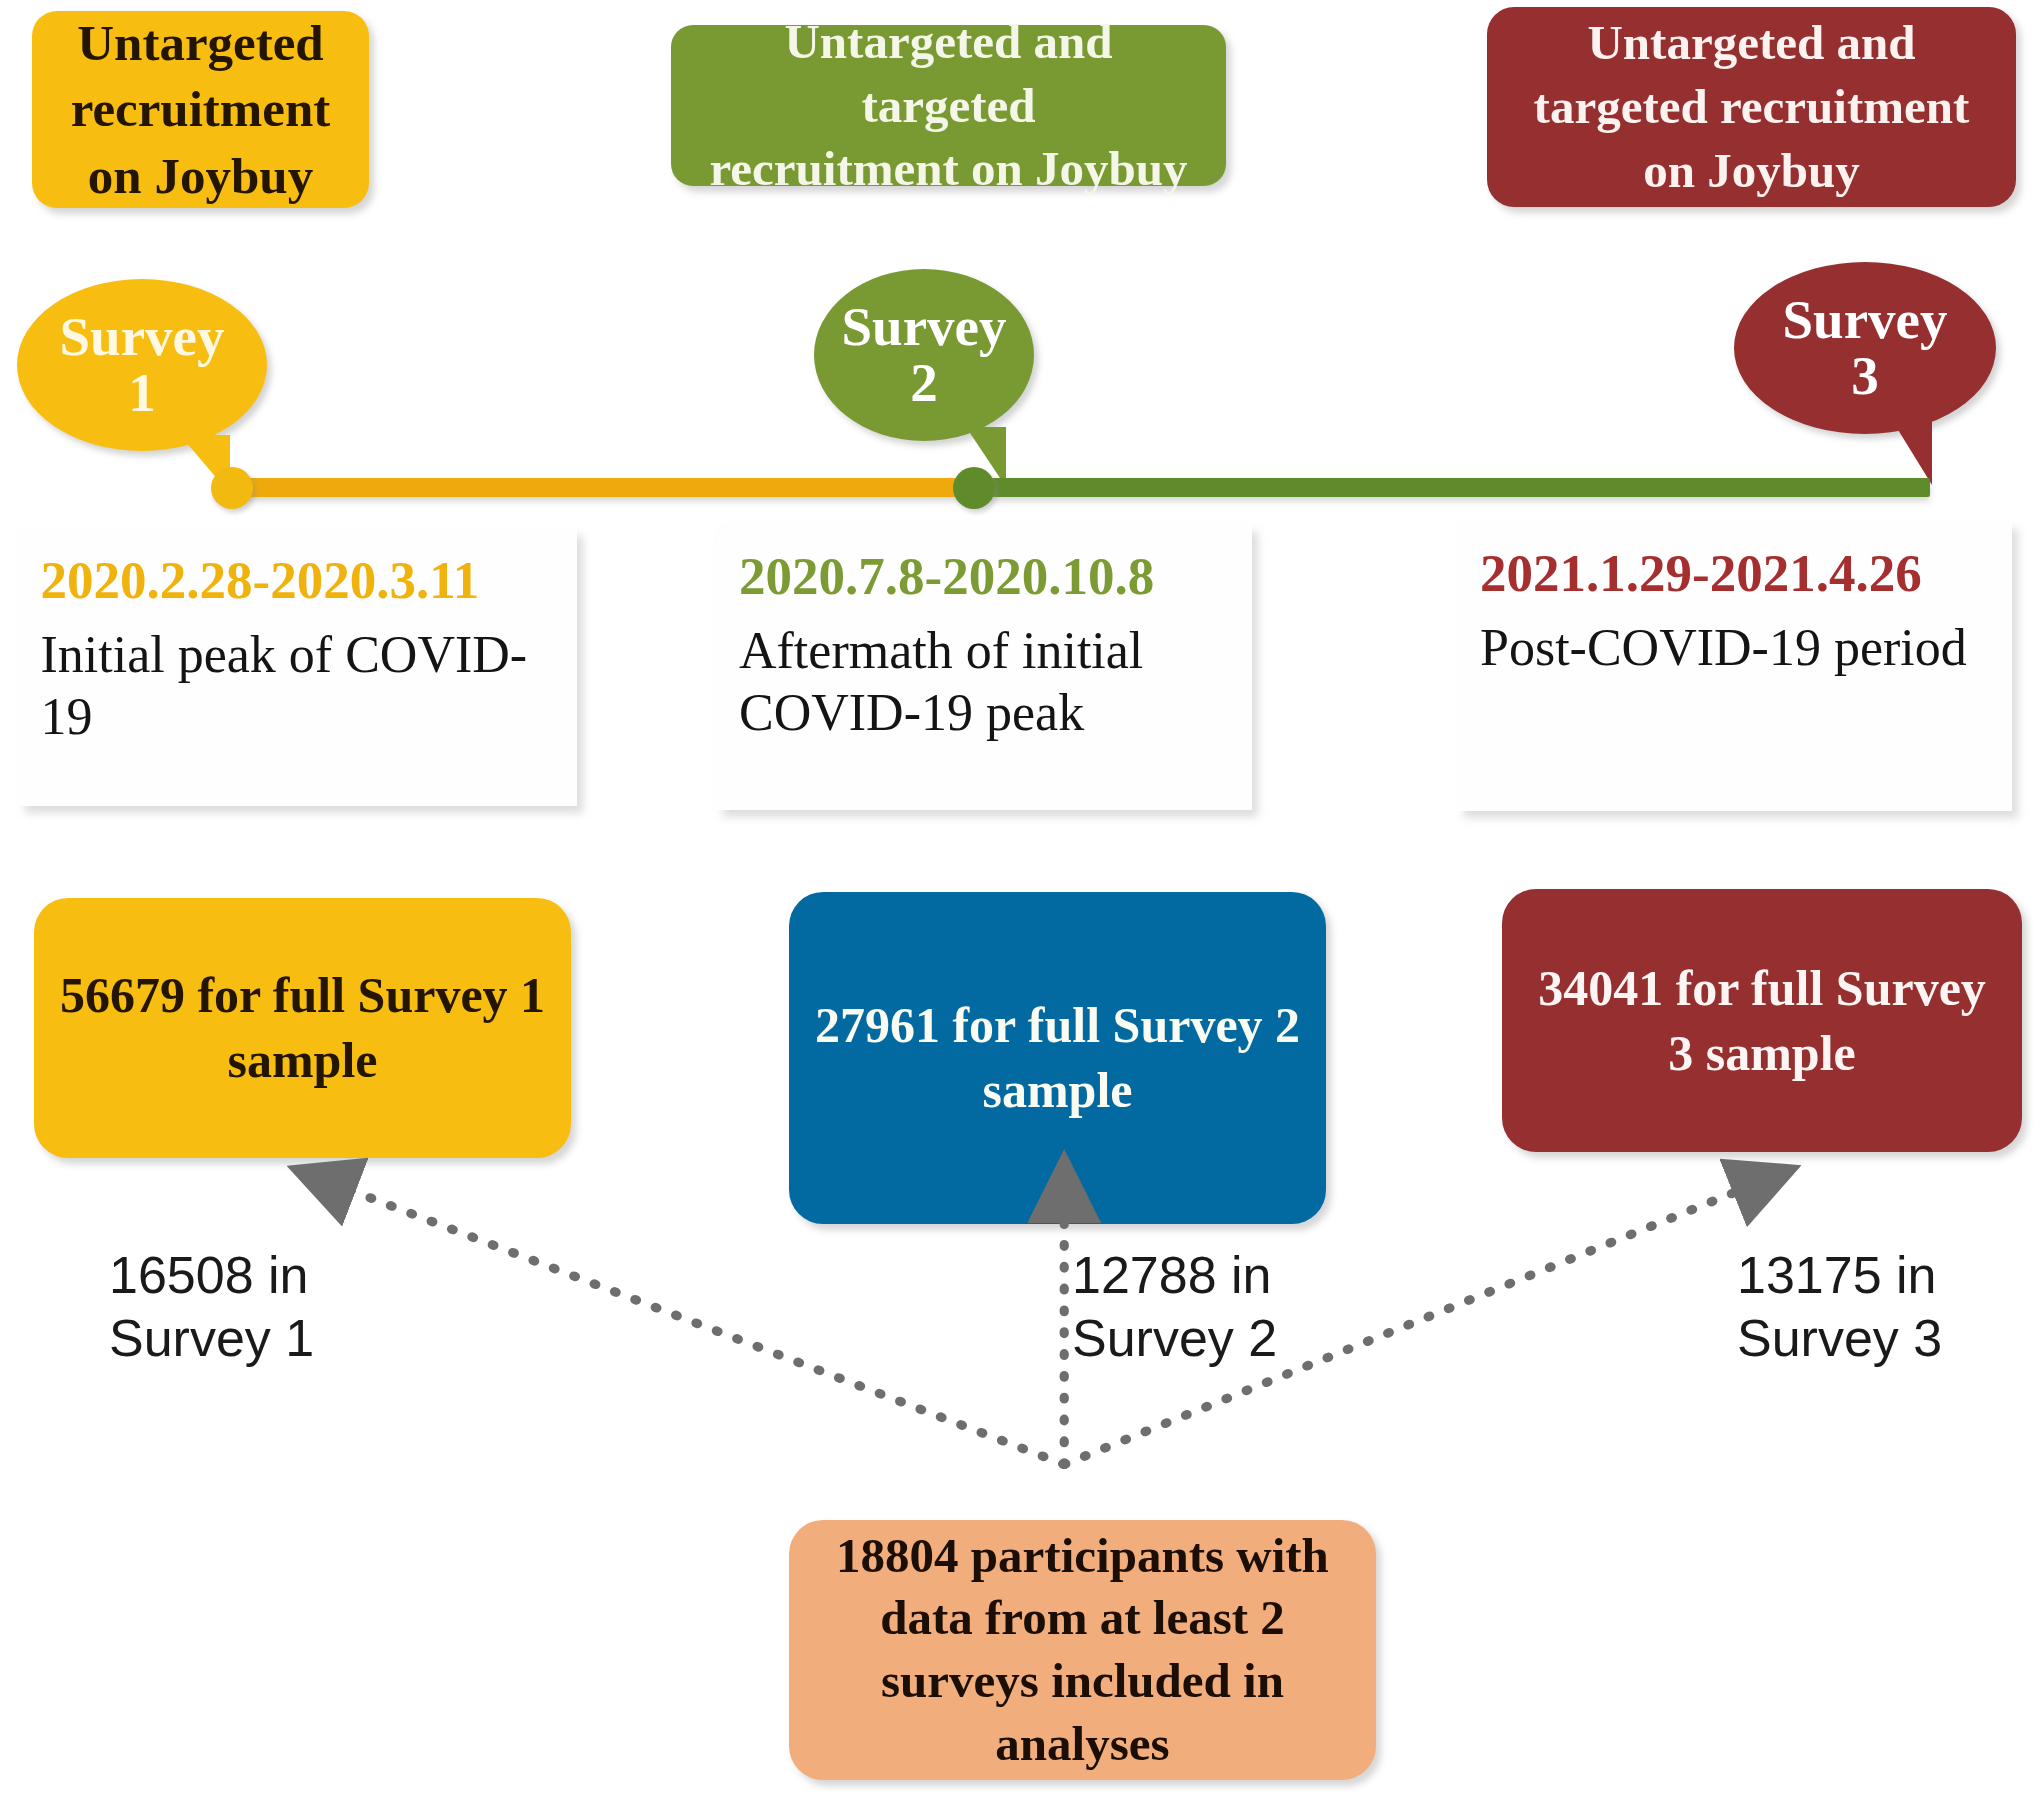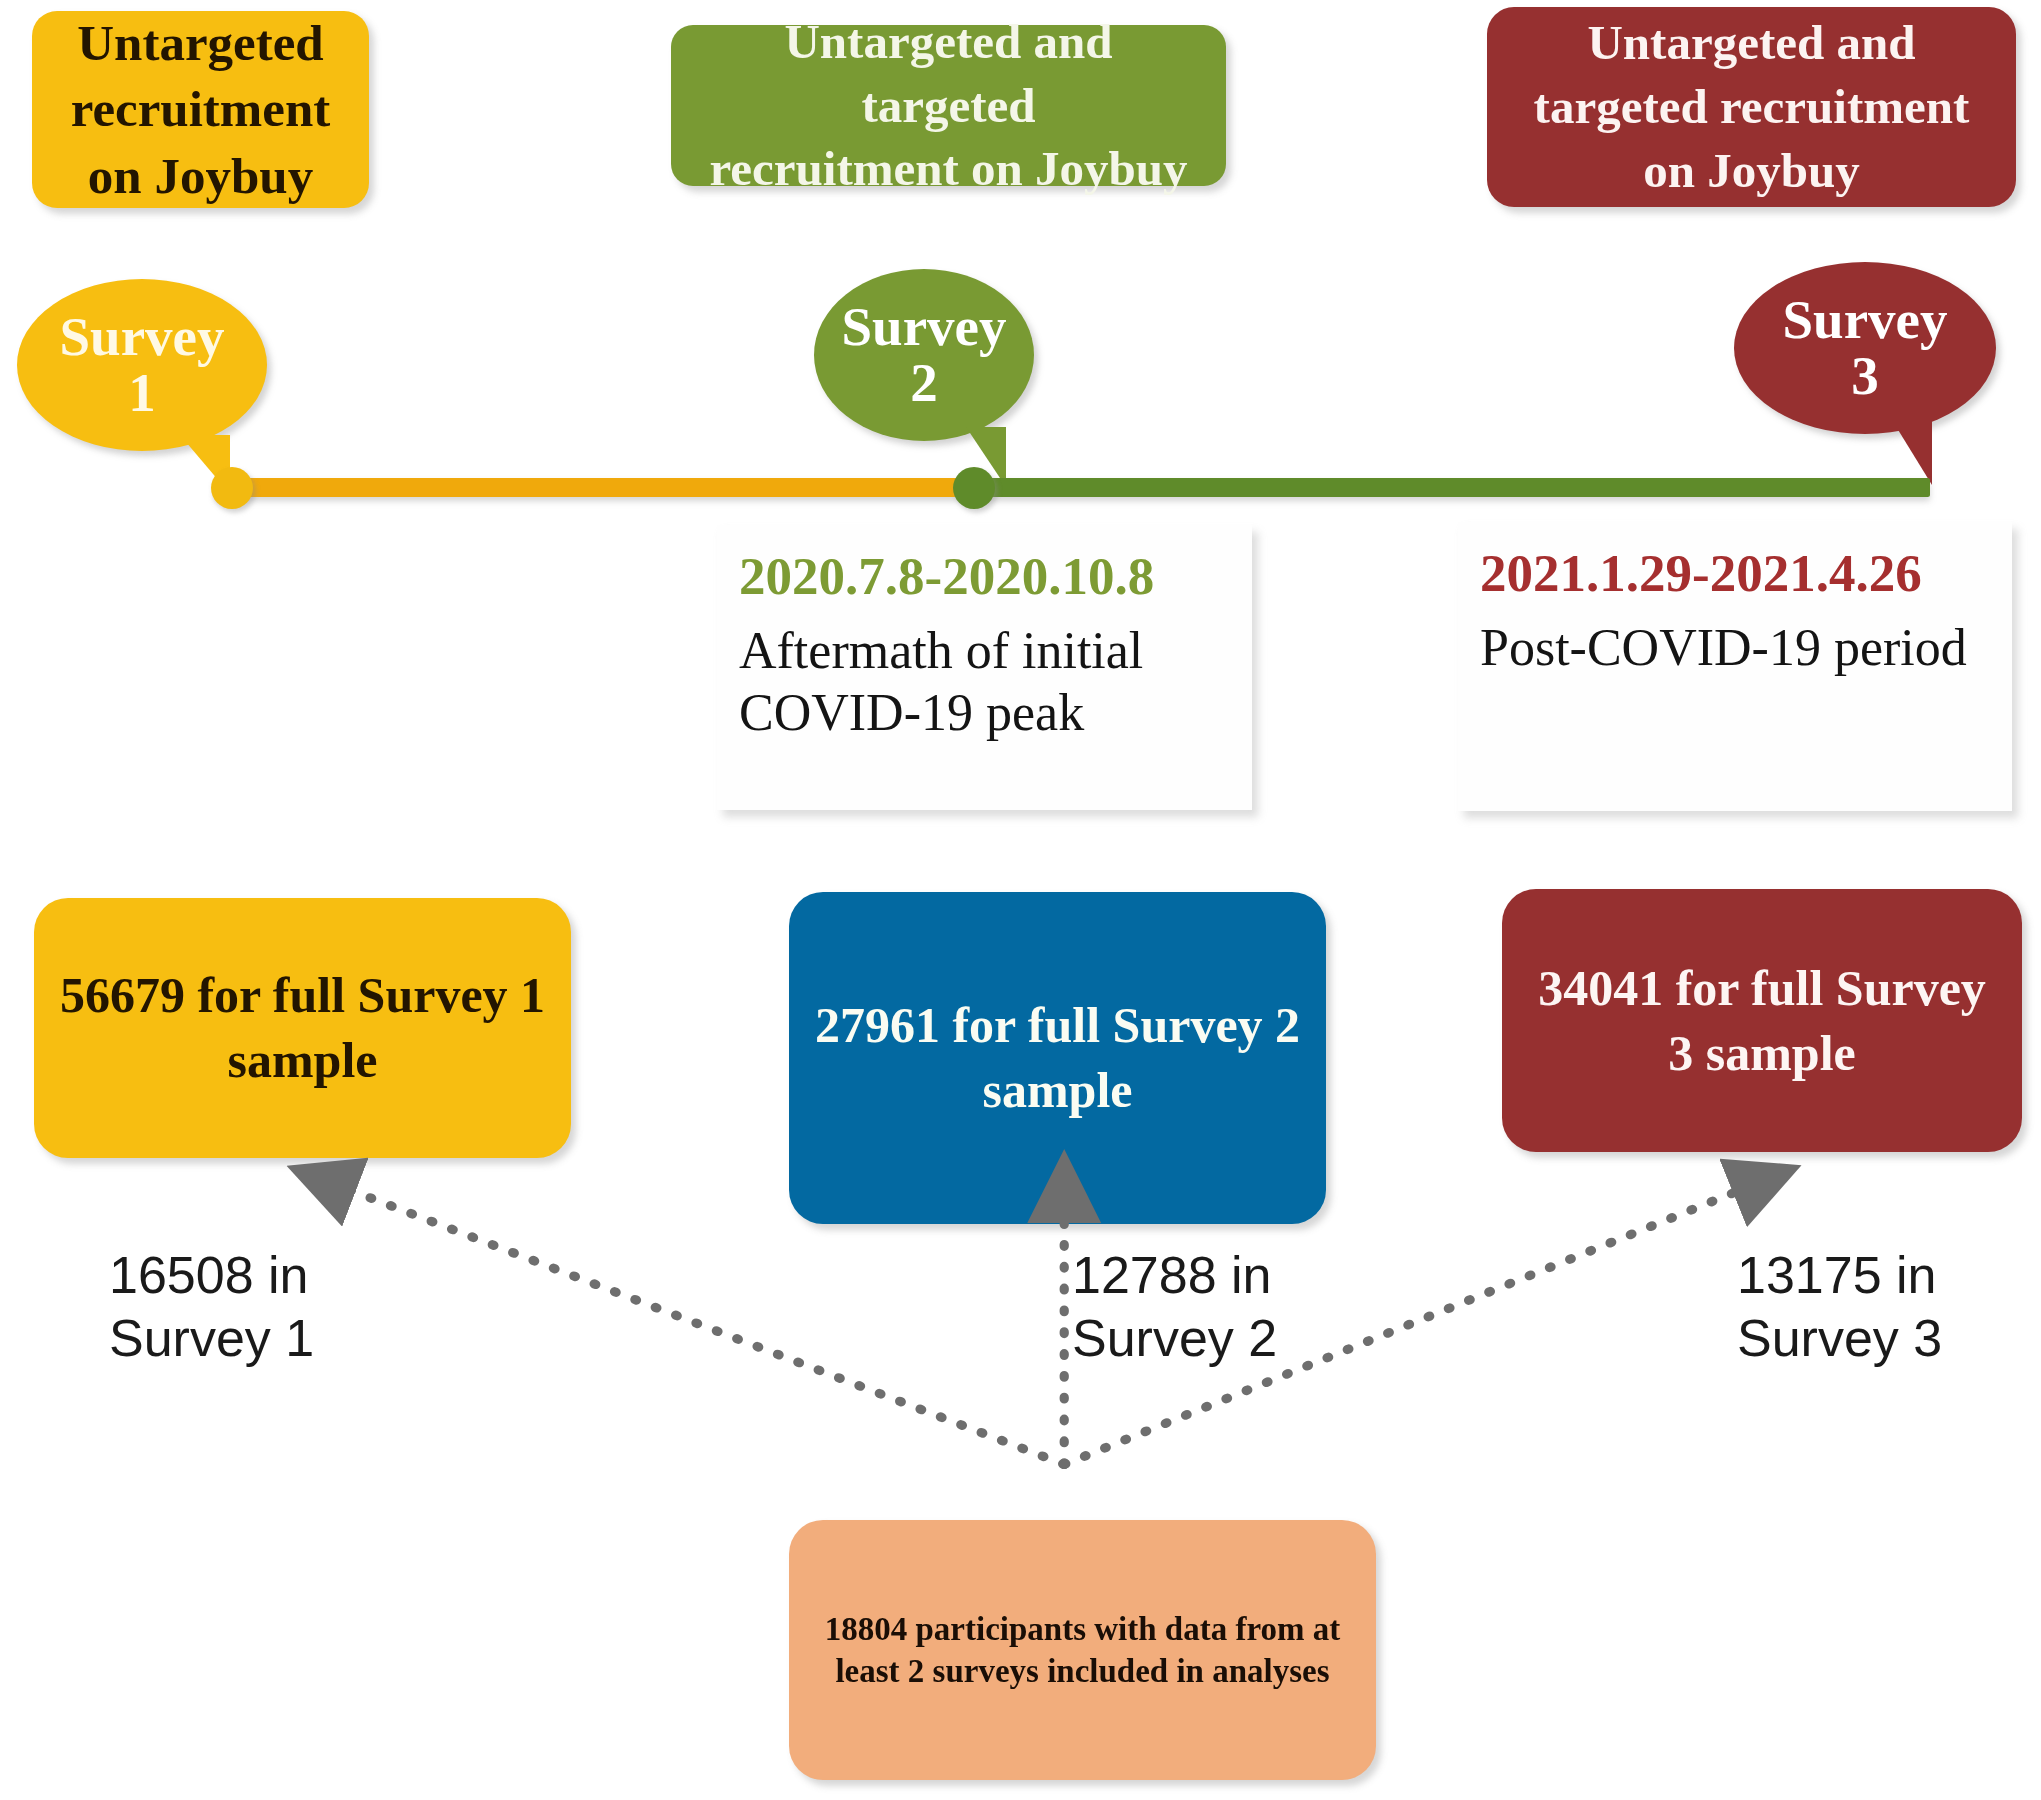--- a/index.html
+++ b/index.html
@@ -157,21 +157,21 @@
   }
   .s1 { left: 34px;   top: 898px; width: 537px; height: 260px; background:#F7BE11; color:#231500; }
   .s2 { left: 789px;  top: 892px; width: 537px; height: 332px; background:#0369a1; color:#FAFCF2; }
   .s3 { left: 1502px; top: 889px; width: 520px; height: 263px; background:#963030; color:#FDF5F3; }
 
   
   .summary {
     left: 789px; top: 1520px; width: 587px; height: 260px;
     background: #F2AD7C;
     color: #1A0E06;
-    font-size: 33px;
+    font-size: 49px;
     border-radius: 34px;
     line-height: 1.28;
   }
 
   
   .count-label {
     position: absolute;
     font-family: "Liberation Sans", "DejaVu Sans", sans-serif;
     font-size: 52px;
     line-height: 1.22;
@@ -220,20 +220,24 @@
     <div class="bubble">Survey
 3</div>
     <div class="bubble-tail"></div>
   </div>
 
   <div class="tl-seg yellow"></div>
   <div class="tl-seg green"></div>
   <div class="tl-dot d1"></div>
   <div class="tl-dot d2"></div>
 
+  <div class="period p1">
+    <div class="pdate">2020.2.28-2020.3.11</div>
+    <div class="pdesc">Initial peak of COVID-19</div>
+  </div>
   <div class="period p2">
     <div class="pdate">2020.7.8-2020.10.8</div>
     <div class="pdesc">Aftermath of initial COVID-19 peak</div>
   </div>
   <div class="period p3">
     <div class="pdate">2021.1.29-2021.4.26</div>
     <div class="pdesc">Post-COVID-19 period</div>
   </div>
 
   <div class="card sample s1">56679 for full Survey 1 sample</div>

